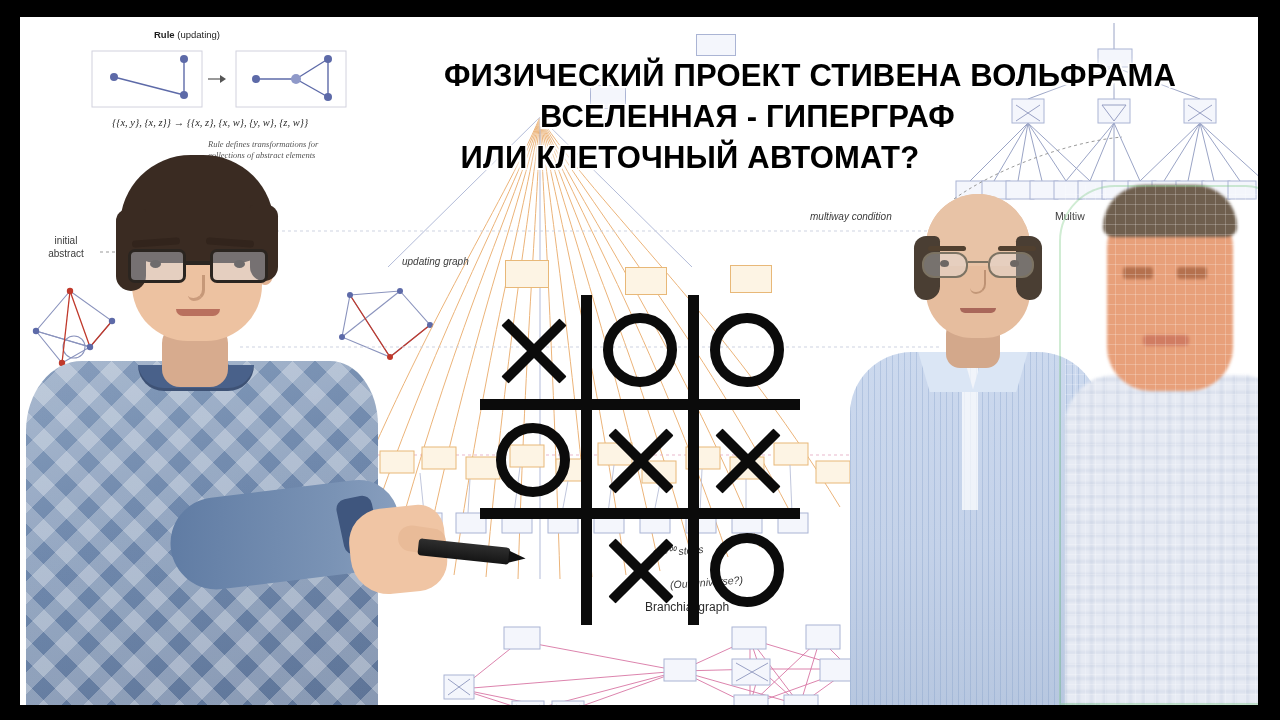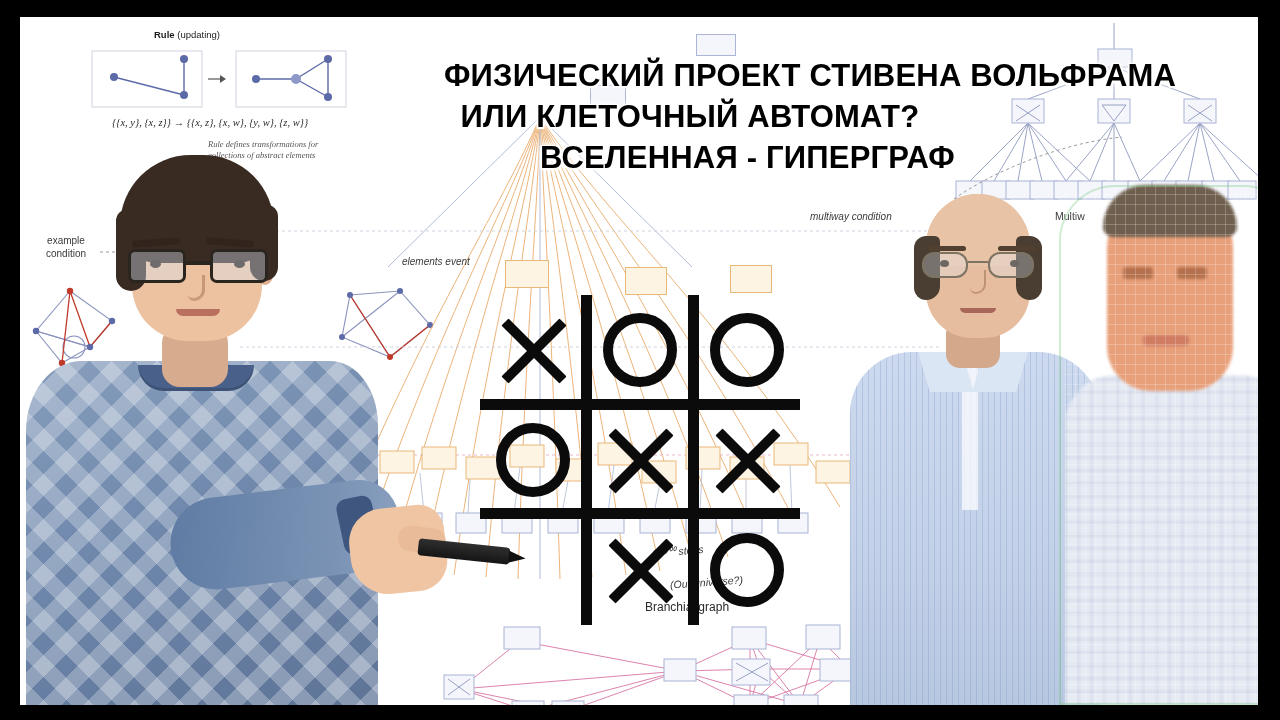--- a/index.html
+++ b/index.html
@@ -389,21 +389,21 @@
         <circle cx="168" cy="30" r="4" fill="#5d6aa8"></circle>
         <circle cx="208" cy="30" r="5" fill="#8f99c9"></circle>
         <circle cx="240" cy="10" r="4" fill="#5d6aa8"></circle>
         <circle cx="240" cy="48" r="4" fill="#5d6aa8"></circle>
       </svg>
 
       <div class="formula" style="left:92px; top:100px;">{{x, y}, {x, z}} → {{x, z}, {x, w}, {y, w}, {z, w}}</div>
 
       <div class="capt" style="left:188px; top:122px;">Rule defines transformations for collections of abstract elements</div>
 
-      <div class="lbl nonital" style="left:16px; top:218px; font-size:10px; line-height:1.25; width:60px; white-space:normal; text-align:center;">example condition</div>
+      <div class="lbl nonital" style="left:16px; top:218px; font-size:10px; line-height:1.25; width:60px; white-space:normal; text-align:center;">initial abstract</div>
       <svg class="hg" style="left:78px; top:205px;" width="130" height="60">
         <line x1="2" y1="30" x2="26" y2="30" stroke="#999" stroke-width="1" stroke-dasharray="3,3"></line>
         <path d="M24 27 L31 30 L24 33 Z" fill="#999"></path>
         <circle cx="44" cy="17" r="12" fill="none" stroke="#5d6aa8" stroke-width="1.3"></circle>
         <circle cx="44" cy="43" r="12" fill="none" stroke="#5d6aa8" stroke-width="1.3"></circle>
         <circle cx="44" cy="30" r="4" fill="#5d6aa8"></circle>
         <rect x="58" y="25" width="42" height="9" fill="rgba(200,70,70,.28)"></rect>
         <line x1="58" y1="30" x2="100" y2="30" stroke="#c0392b" stroke-width="1.4"></line>
         <path d="M95 26 L102 30 L95 34 Z" fill="#c0392b"></path>
       </svg>
@@ -489,21 +489,21 @@
         </g>
         <g stroke="#c9cede" stroke-width="1" fill="none" opacity=".9" stroke-dasharray="3,3">
           <line x1="0" y1="260" x2="700" y2="260"></line>
           <line x1="0" y1="144" x2="700" y2="144"></line>
         </g>
         <g stroke="#e7b0c6" stroke-width="1" fill="none" opacity=".9" stroke-dasharray="3,3">
           <line x1="0" y1="368" x2="700" y2="368"></line>
         </g>
       </svg>
 
-      <div class="lbl" style="left:382px; top:239px; font-size:10px;">elements event</div>
+      <div class="lbl" style="left:382px; top:239px; font-size:10px;">updating graph</div>
 
       <div class="lbl" style="left:790px; top:194px; font-size:10px;">multiway condition</div>
 
       <div class="lbl nonital" style="left:1035px; top:193px; font-size:10.5px;">Multiw</div>
 
       <div class="lbl" style="left:632px; top:527px; font-size:10.5px; transform:rotate(-5deg);">10⁵⁰⁰ steps</div>
       <div class="lbl" style="left:650px; top:559px; font-size:10.5px; transform:rotate(-4deg);">(Our universe?)</div>
 
       <div class="lbl nonital" style="left:625px; top:583px; font-size:12px; color:#2a2a2a;">Branchial graph</div>
 
@@ -758,18 +758,18 @@
         <div class="px-eye l"></div>
         <div class="px-eye r"></div>
         <div class="px-mouth"></div>
       </div>
       <div class="px-pixelate"></div>
       <div class="px-glow"></div>
     </div>
 
     <div id="title">
       <div class="line l1">ФИЗИЧЕСКИЙ ПРОЕКТ СТИВЕНА ВОЛЬФРАМА</div>
+      <div class="line l2">ВСЕЛЕННАЯ - ГИПЕРГРАФ</div>
       <div class="line l3">ИЛИ КЛЕТОЧНЫЙ АВТОМАТ?</div>
-      <div class="line l2">ВСЕЛЕННАЯ - ГИПЕРГРАФ</div>
     </div>
 
   </div>
 </div>
 
 </body></html>

